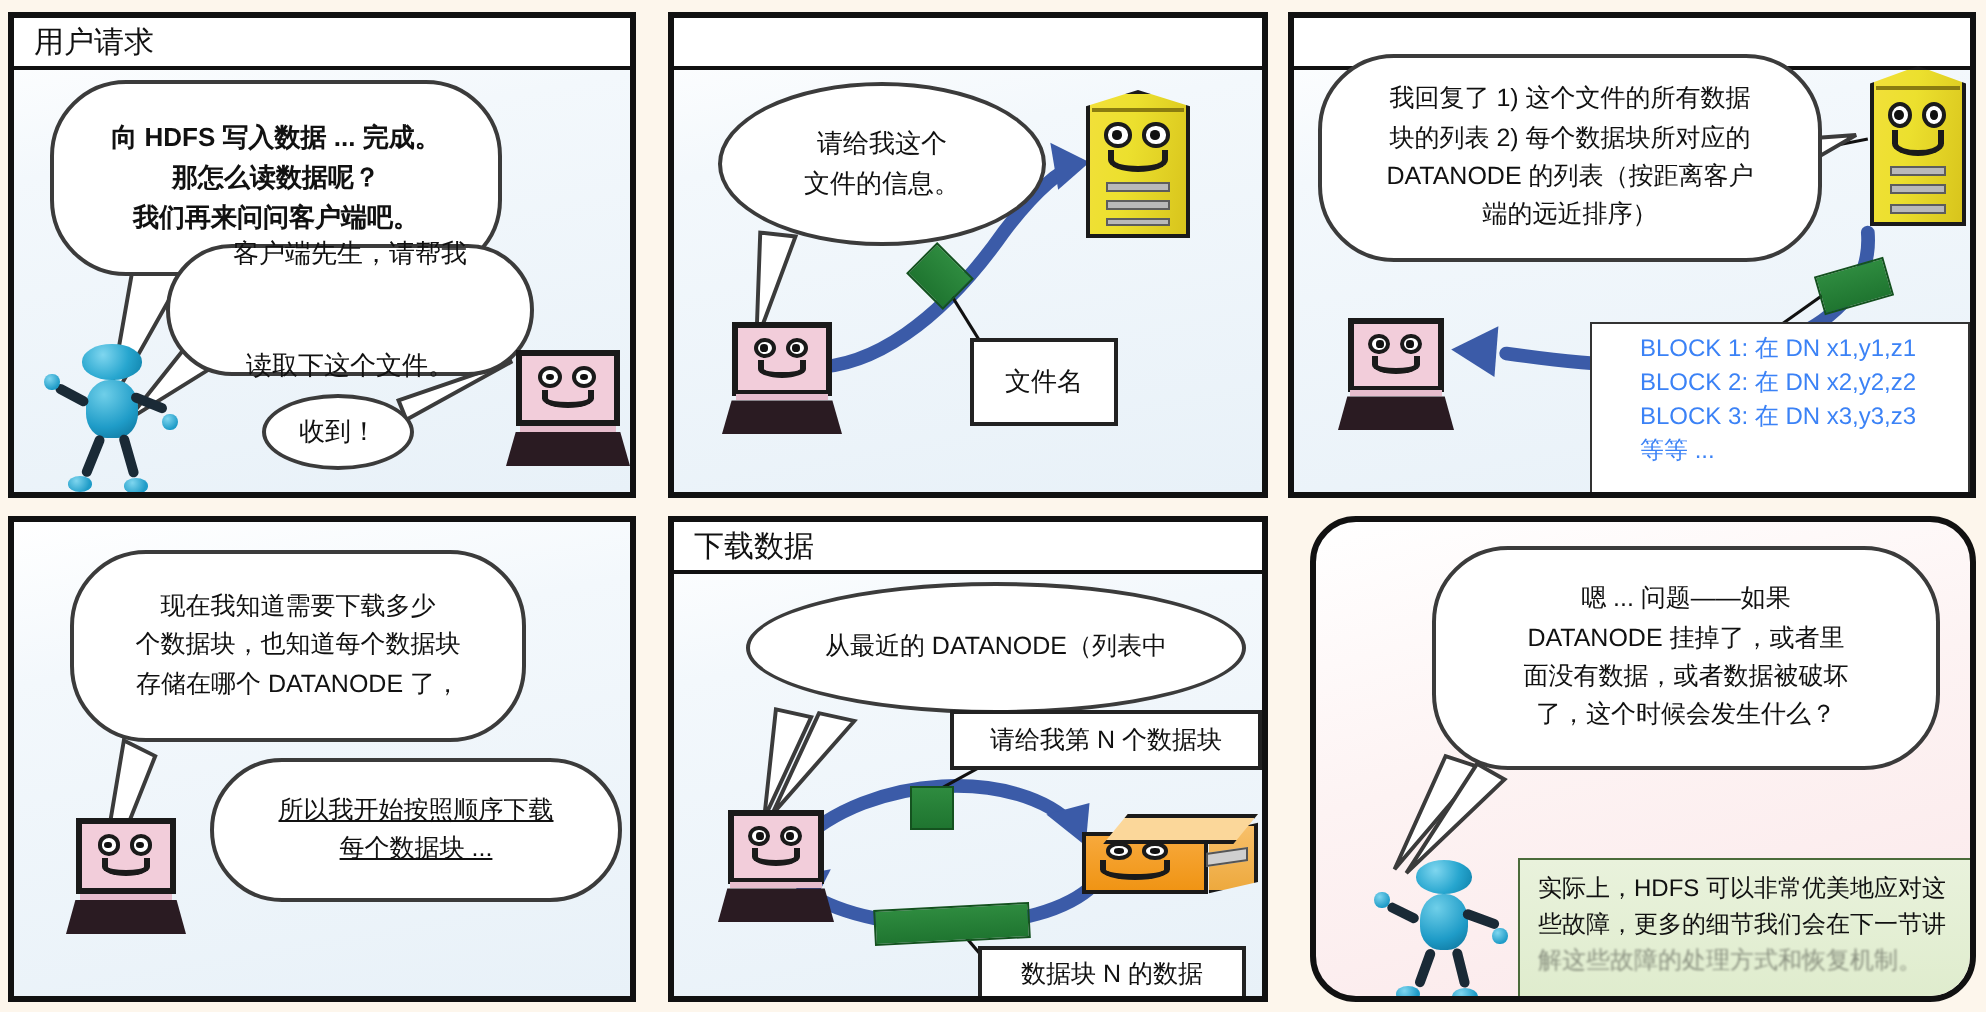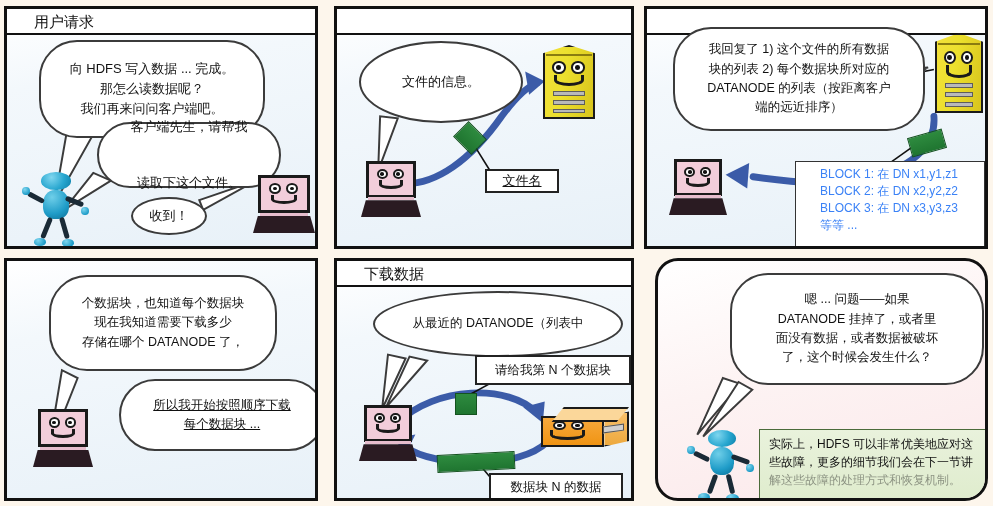--- a/index.html
+++ b/index.html
@@ -24,40 +24,40 @@
   .panel.pinkbg{
     background:linear-gradient(165deg,#ffffff 0%,#fdf3f3 45%,#fbe8ea 100%);
   }
   .panel-title{
     position:absolute;left:0;top:0;right:0;height:26px;
     background:#ffffff;
     border-bottom:2px solid #111;
     font-size:15px;
     color:#111;
     line-height:26px;
-    padding-left:27px;
+    padding-left:10px;
     box-sizing:border-box;
     white-space:nowrap;
   }
   .panel-body{position:absolute;inset:0;}
 
   
   .bubble{
     position:absolute;
     border:2px solid #3b3b3b;
     background:#ffffff;
     color:#111;
     box-sizing:border-box;
     display:flex;flex-direction:column;justify-content:center;
     text-align:center;
     line-height:1.55;
     z-index:6;
   }
   .bubble.oval{border-radius:50%/50%;}
-  .bubble.round{border-radius:38px;margin-left:14px;}
+  .bubble.round{border-radius:38px;}
   .bubble .ln{display:block;white-space:nowrap;}
 
   
   .tail-svg{position:absolute;left:0;top:0;width:100%;height:100%;z-index:5;pointer-events:none;}
 
   
   .labelbox{
     position:absolute;
     border:2px solid #222;
     background:#ffffff;
@@ -214,21 +214,21 @@
   <div class="panel" style="left:4px;top:6px;width:314px;height:243px;">
     <div class="panel-title">用户请求</div>
     <div class="panel-body">
 
       <svg class="tail-svg" viewBox="0 0 314 243" preserveAspectRatio="none">
         <polygon points="62,120 48,200 86,132" fill="#ffffff" stroke="#3b3b3b" stroke-width="2"></polygon>
         <polygon points="88,168 58,206 106,176" fill="#ffffff" stroke="#3b3b3b" stroke-width="2"></polygon>
         <polygon points="196,196 254,176 200,206" fill="#ffffff" stroke="#3b3b3b" stroke-width="2"></polygon>
       </svg>
 
-      <div class="bubble round" style="left:18px;top:31px;width:226px;height:98px;font-size:13px;">
+      <div class="bubble round" style="left:18px;top:31px;width:226px;height:98px;font-size:13px;font-weight:bold;">
         <span class="ln">向 HDFS 写入数据 ... 完成。</span>
         <span class="ln">那怎么读数据呢？</span>
         <span class="ln">我们再来问问客户端吧。</span>
       </div>
 
       <div class="bubble round" style="left:76px;top:113px;width:184px;height:66px;font-size:13px;gap:36px;">
         <span class="ln">客户端先生，请帮我</span>
         <span class="ln">读取下这个文件。</span>
       </div>
 
@@ -279,26 +279,27 @@
 
       <svg class="tail-svg" viewBox="0 0 300 243" preserveAspectRatio="none">
         <polygon points="44,110 42,166 62,112" fill="#ffffff" stroke="#3b3b3b" stroke-width="2"></polygon>
       </svg>
 
       <svg class="leader" viewBox="0 0 300 243" preserveAspectRatio="none">
         <line x1="134" y1="130" x2="160" y2="172" stroke="#111" stroke-width="1.6"></line>
       </svg>
 
       <div class="bubble oval" style="left:22px;top:32px;width:164px;height:82px;font-size:13px;">
+        <span class="ln">请给我这个</span>
         <span class="ln">文件的信息。</span>
       </div>
 
       <div class="green-blk diamond" style="left:120px;top:118px;width:24px;height:20px;"></div>
 
-      <div class="labelbox" style="left:148px;top:160px;width:74px;height:24px;font-size:13px;text-decoration:underline;">
+      <div class="labelbox" style="left:148px;top:160px;width:74px;height:44px;font-size:13px;">
         <span>文件名</span>
       </div>
 
       <div class="laptop" style="left:24px;top:152px;width:60px;height:56px;">
         <div class="scr">
           <div class="face-eyes">
             <div class="eye l">
                 <i></i>
               </div>
             <div class="eye r">
@@ -403,22 +404,22 @@
 
   <div class="panel" style="left:4px;top:258px;width:314px;height:243px;">
     <div class="panel-title" style="border-bottom:none;background:transparent;"></div>
     <div class="panel-body">
 
       <svg class="tail-svg" viewBox="0 0 314 243" preserveAspectRatio="none">
         <polygon points="56,112 42,196 72,120" fill="#ffffff" stroke="#3b3b3b" stroke-width="2"></polygon>
       </svg>
 
       <div class="bubble round" style="left:28px;top:14px;width:228px;height:96px;font-size:12.5px;">
+        <span class="ln">现在我知道需要下载多少</span>
         <span class="ln">个数据块，也知道每个数据块</span>
-        <span class="ln">现在我知道需要下载多少</span>
         <span class="ln">存储在哪个 DATANODE 了，</span>
       </div>
 
       <div class="bubble round" style="left:98px;top:118px;width:206px;height:72px;font-size:12.5px;text-decoration:underline;">
         <span class="ln">所以我开始按照顺序下载</span>
         <span class="ln">每个数据块 ...</span>
       </div>
 
       <div class="laptop" style="left:26px;top:148px;width:60px;height:58px;">
         <div class="scr">

